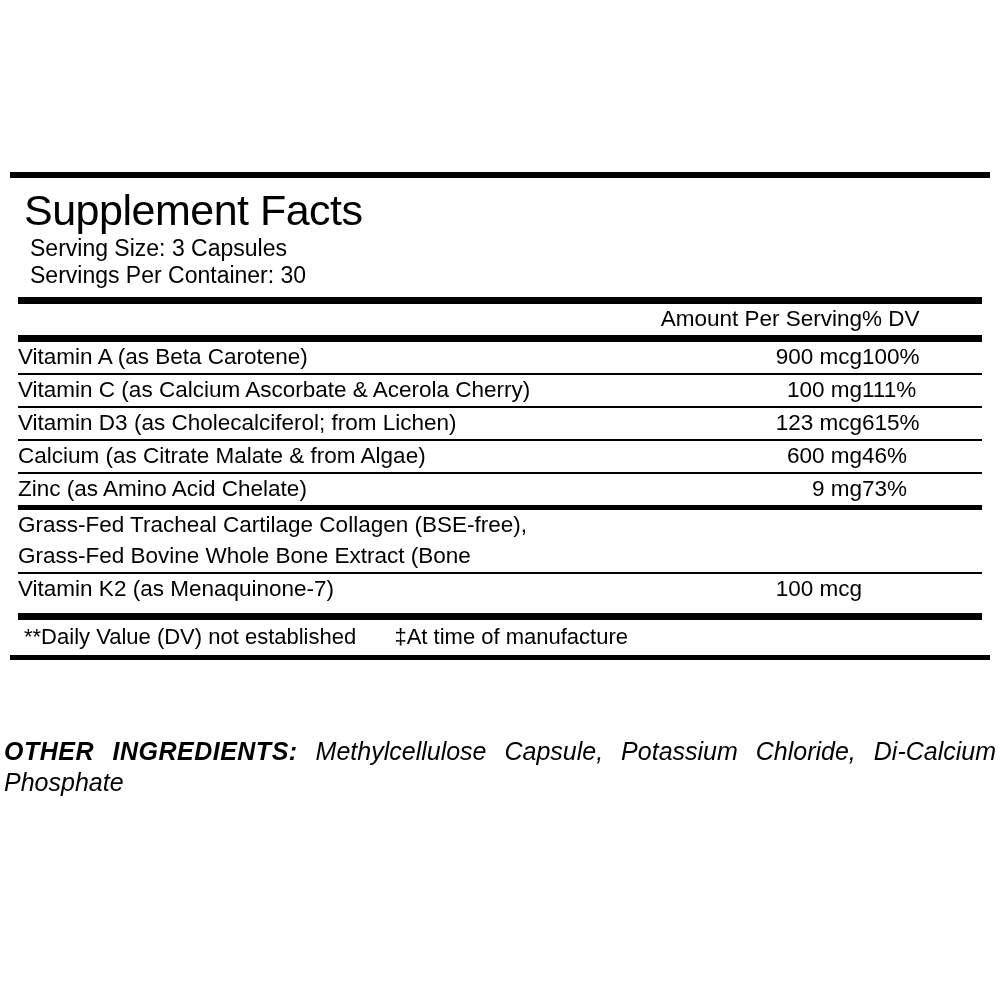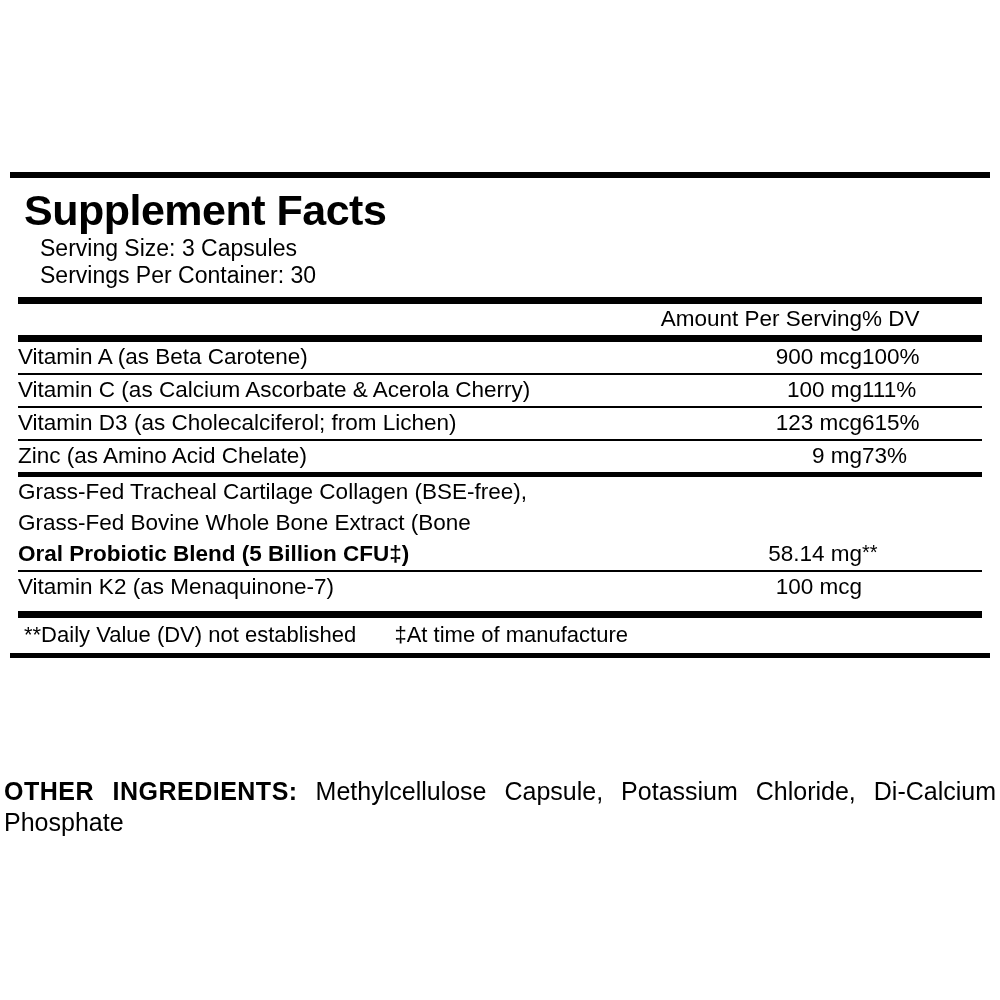--- a/index.html
+++ b/index.html
@@ -30,30 +30,30 @@
     width: 100%;
   }
 
   .inner {
     padding: 0 8px;
     box-sizing: border-box;
   }
 
   .title {
     font-size: 43px;
-    font-weight: 700;
+    font-weight: 400;
     letter-spacing: -0.5px;
     line-height: 1.05;
     margin: 10px 0 2px 6px;
   }
 
   .serving-line {
     font-size: 23px;
     line-height: 1.18;
-    margin-left: 22px;
+    margin-left: 12px;
   }
 
   .rule-thick {
     height: 7px;
     background: #000;
     margin-top: 8px;
   }
   .rule-medium {
     height: 5px;
     background: #000;
@@ -121,26 +121,27 @@
     padding: 4px 0 5px 6px;
   }
   .footnote .gap {
     display: inline-block;
     width: 26px;
   }
 
   .other-ing {
     position: absolute;
     left: 4px;
-    top: 776px;
+    top: 736px;
     width: 992px;
     font-size: 25px;
     line-height: 1.22;
     text-align: justify;
     word-spacing: 2px;
+    font-style: italic;
   }
   .other-ing .label {
     font-weight: bold;
     letter-spacing: 0.5px;
   }
 </style>
 </head>
 <body>
 
 <div class="panel">
@@ -174,20 +175,25 @@
       <tr>
         <td class="name">Vitamin C (as Calcium Ascorbate &amp; Acerola Cherry)</td>
         <td class="amount">100 mg</td>
         <td class="dv">111%</td>
       </tr>
       <tr>
         <td class="name">Vitamin D3 (as Cholecalciferol; from Lichen)</td>
         <td class="amount">123 mcg</td>
         <td class="dv">615%</td>
       </tr>
+      <tr>
+        <td class="name">Calcium (as Citrate Malate &amp; from Algae)</td>
+        <td class="amount">600 mg</td>
+        <td class="dv">46%</td>
+      </tr>
       <tr class="no-rule">
         <td class="name">Zinc (as Amino Acid Chelate)</td>
         <td class="amount">9 mg</td>
         <td class="dv">73%</td>
       </tr>
     </tbody>
       </table>
 
     <div class="rule-medium"></div>
 
@@ -195,25 +201,20 @@
       <tbody>
       <tr class="no-rule tight">
         <td class="name indent-1">Grass-Fed Tracheal Cartilage Collagen (BSE-free),</td>
         <td class="amount"></td>
         <td class="dv"></td>
       </tr>
       <tr class="no-rule tight">
         <td class="name indent-1">Grass-Fed Bovine Whole Bone Extract (Bone</td>
         <td class="amount"></td>
         <td class="dv"></td>
-      </tr>
-      <tr class="no-rule tight">
-        <td class="name bold">Oral Probiotic Blend (5 Billion CFU‡)</td>
-        <td class="amount">58.14 mg</td>
-        <td class="dv dagger">**</td>
       </tr>
     </tbody>
       </table>
 
     <div class="rule-thin"></div>
 
     <table class="facts">
       <tbody>
           <tr class="no-rule">
         <td class="name">Vitamin K2 (as Menaquinone-7)</td>

